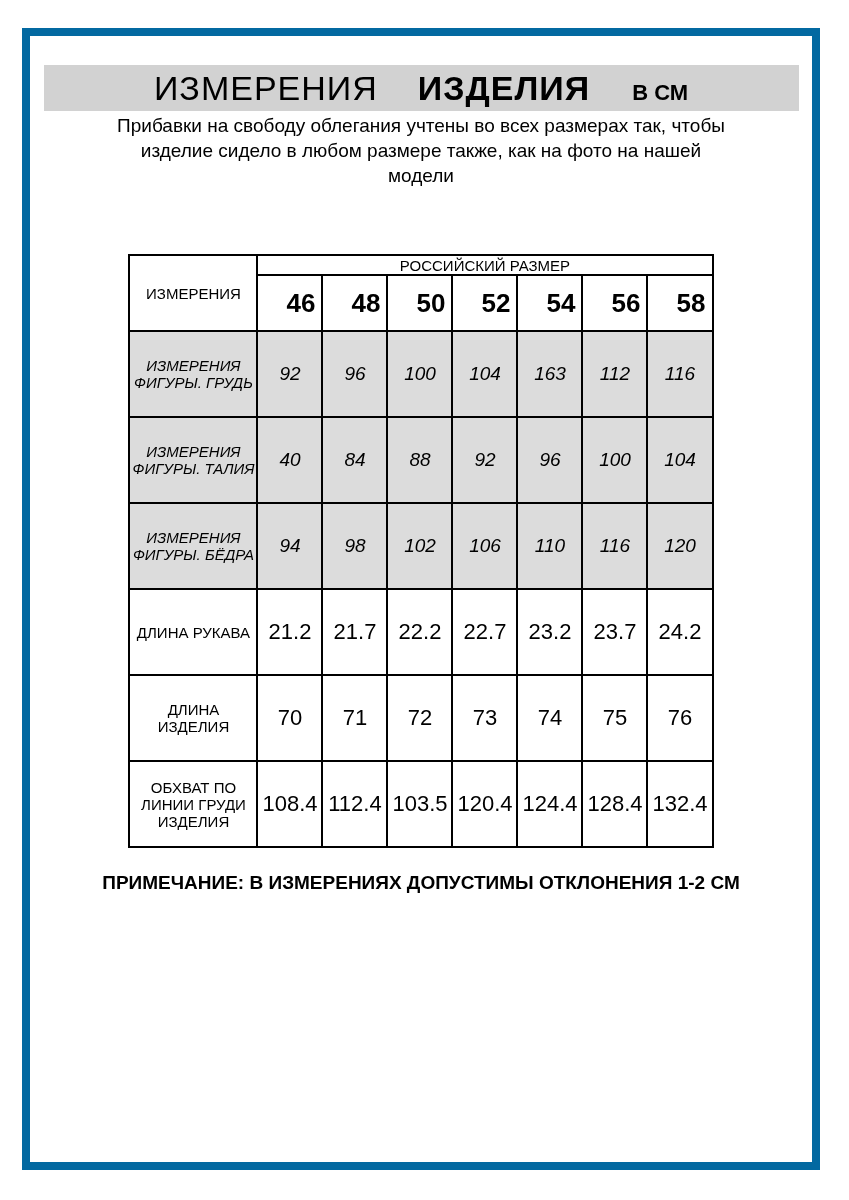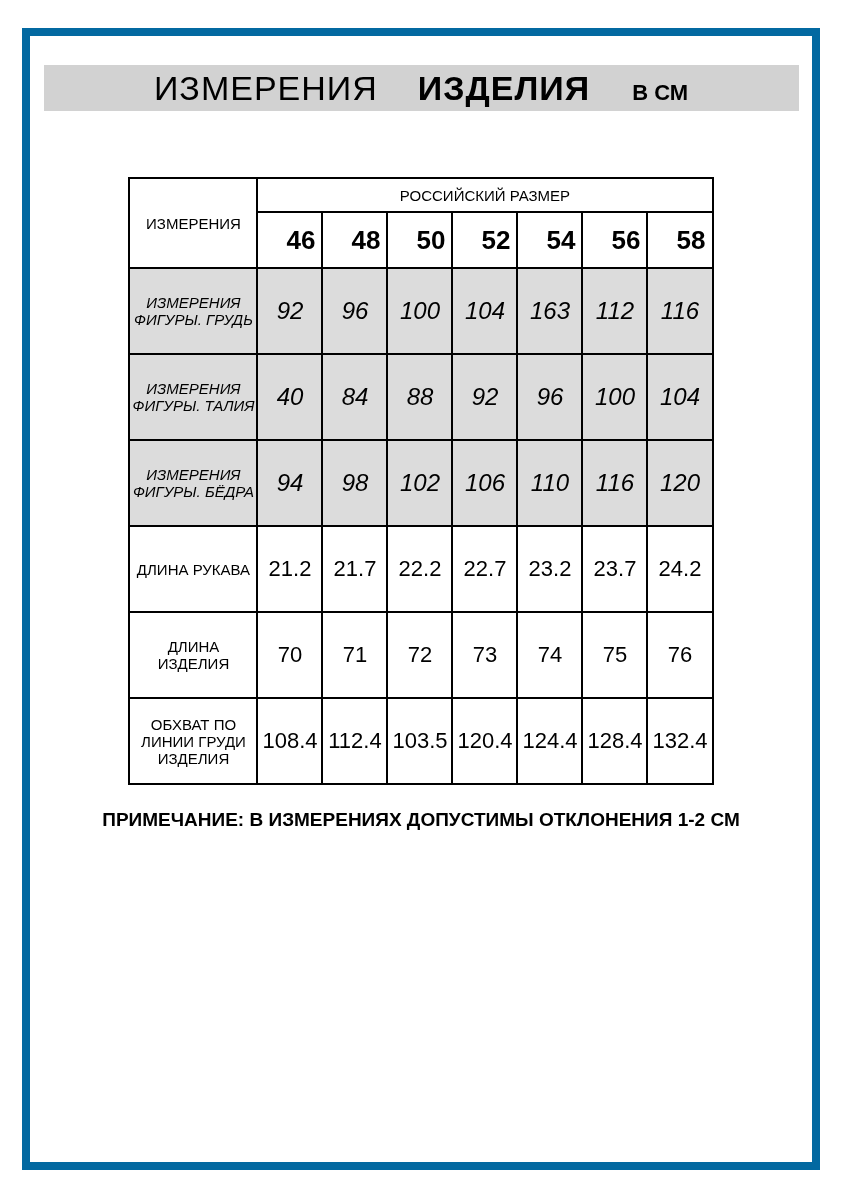--- a/index.html
+++ b/index.html
@@ -48,46 +48,47 @@
   table.size-table col.label-col { width: 128px; }
   table.size-table col.size-col  { width: 65px; }
   table.size-table td {
     border: 2px solid #000;
     text-align: center;
     vertical-align: middle;
     background: #fff;
     overflow: hidden;
   }
   td.corner-cell   { font-size: 15px; }
-  td.group-cell    { font-size: 15px; height: 34px; }
+  td.group-cell    { font-size: 15px; height: 20px; }
   tr.sizes-row td  { font-size: 26px; font-weight: bold; height: 56px; padding-left: 22px; }
   tr.data-row td   { height: 86px; font-size: 22px; }
   tr.data-row td.row-label { font-size: 15px; padding: 0 0; margin-left: 40px; }
   tr.grey-row td {
     background: #dcdcdc;
     font-style: italic;
-    font-size: 24px;
+    font-size: 19px;
   }
   tr.grey-row td.row-label { font-size: 15px; }
   .note {
     margin-top: 24px;
     text-align: center;
     font-size: 19px;
     font-weight: bold;
   }
 </style>
 </head>
 <body>
 
 <div class="page">
 
   <div class="title-bar">
     <span class="title-part1">ИЗМЕРЕНИЯ</span><span class="title-part2">ИЗДЕЛИЯ</span><span class="title-part3">В СМ</span>
   </div>
 
+  <p class="product-desc">Прибавки на свободу облегания учтены во всех размерах так, чтобы изделие сидело в любом размере также, как на фото на нашей модели</p>
 
   <table class="size-table">
     <colgroup>
       <col class="label-col">
       <col class="size-col">
         <col class="size-col">
         <col class="size-col">
         <col class="size-col">
       <col class="size-col">
         <col class="size-col">

